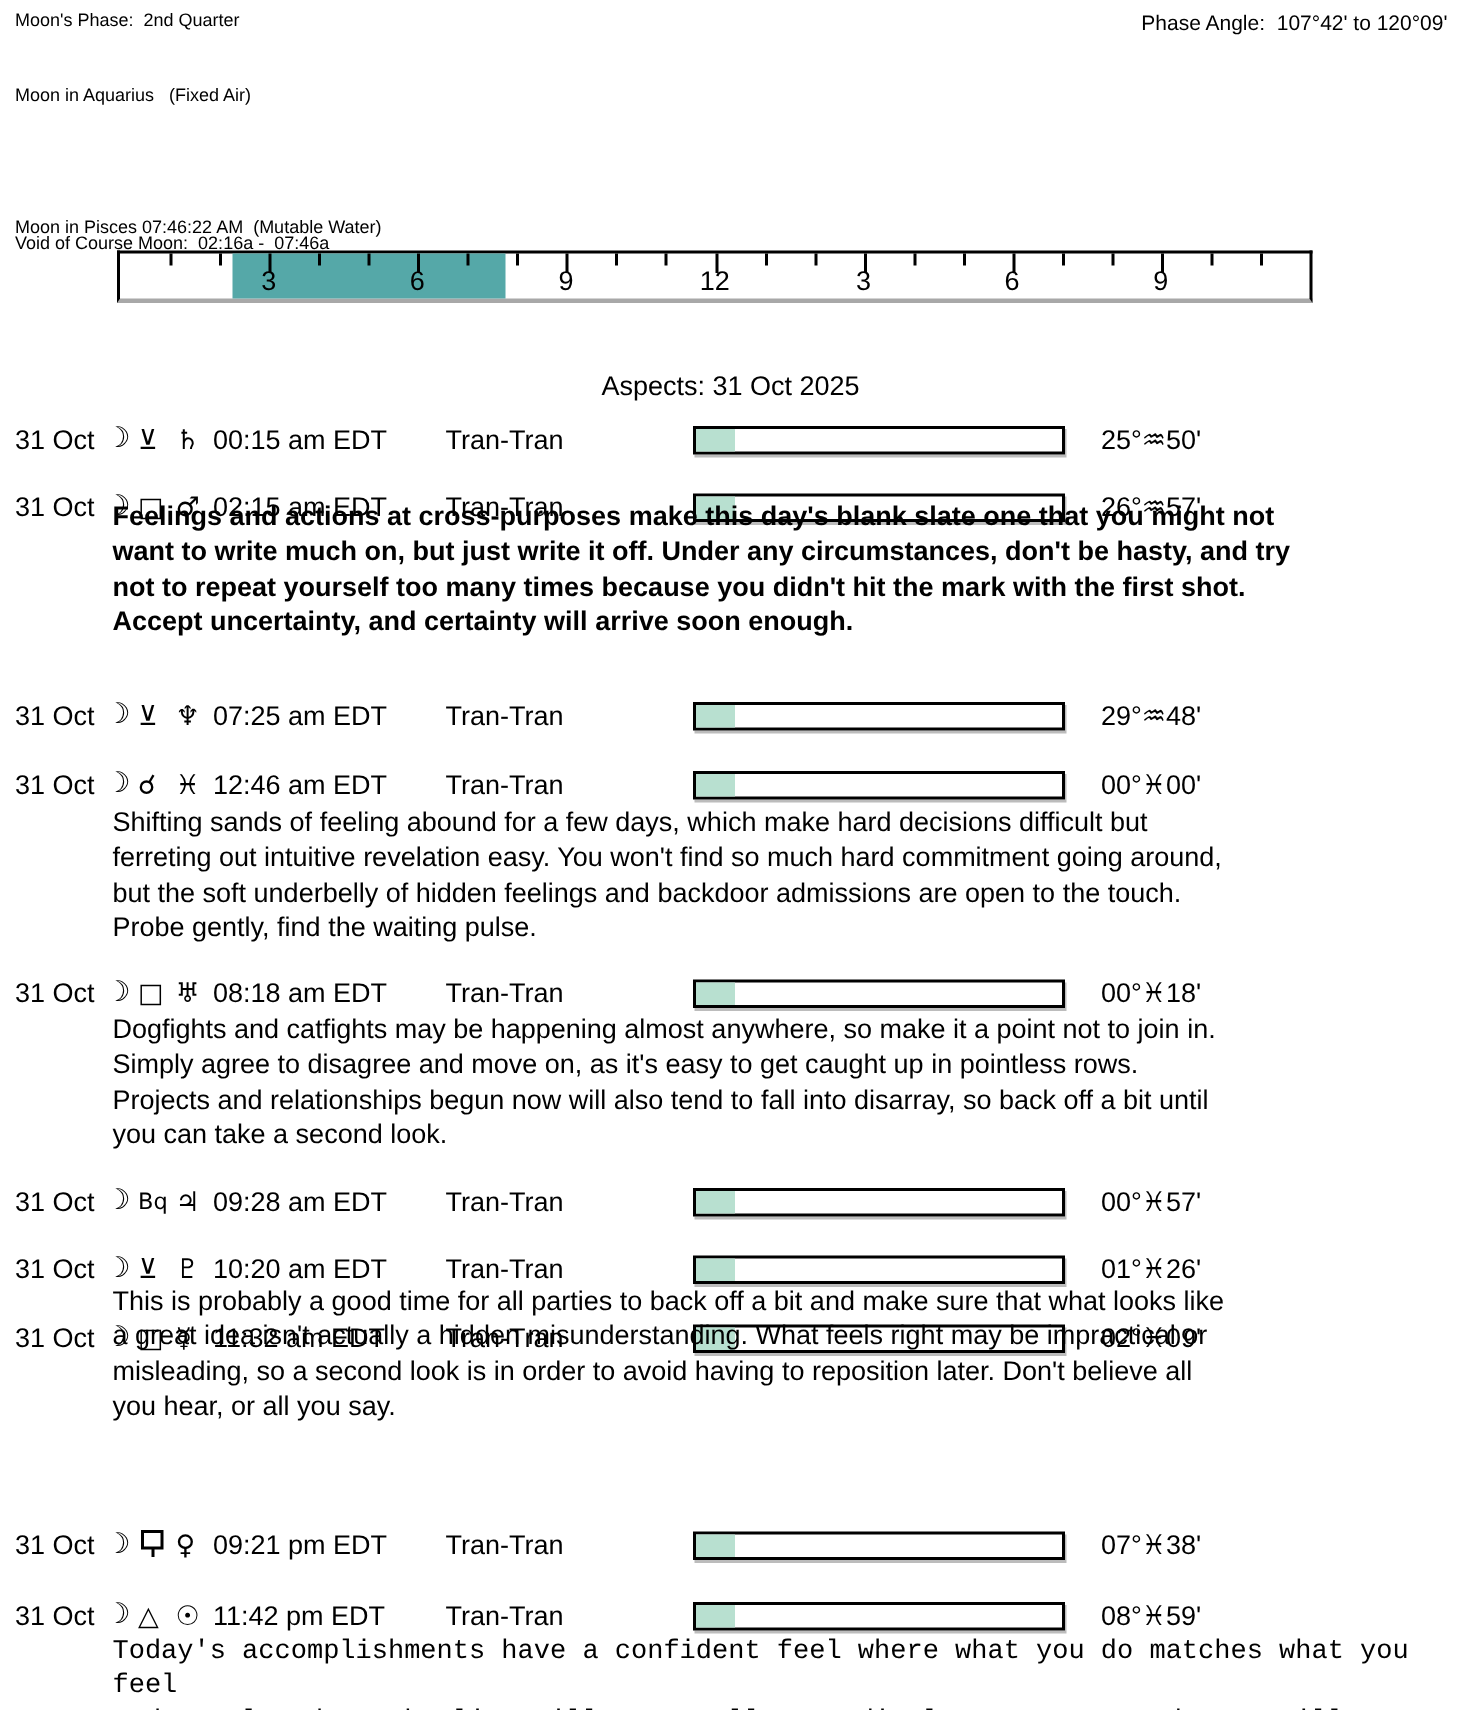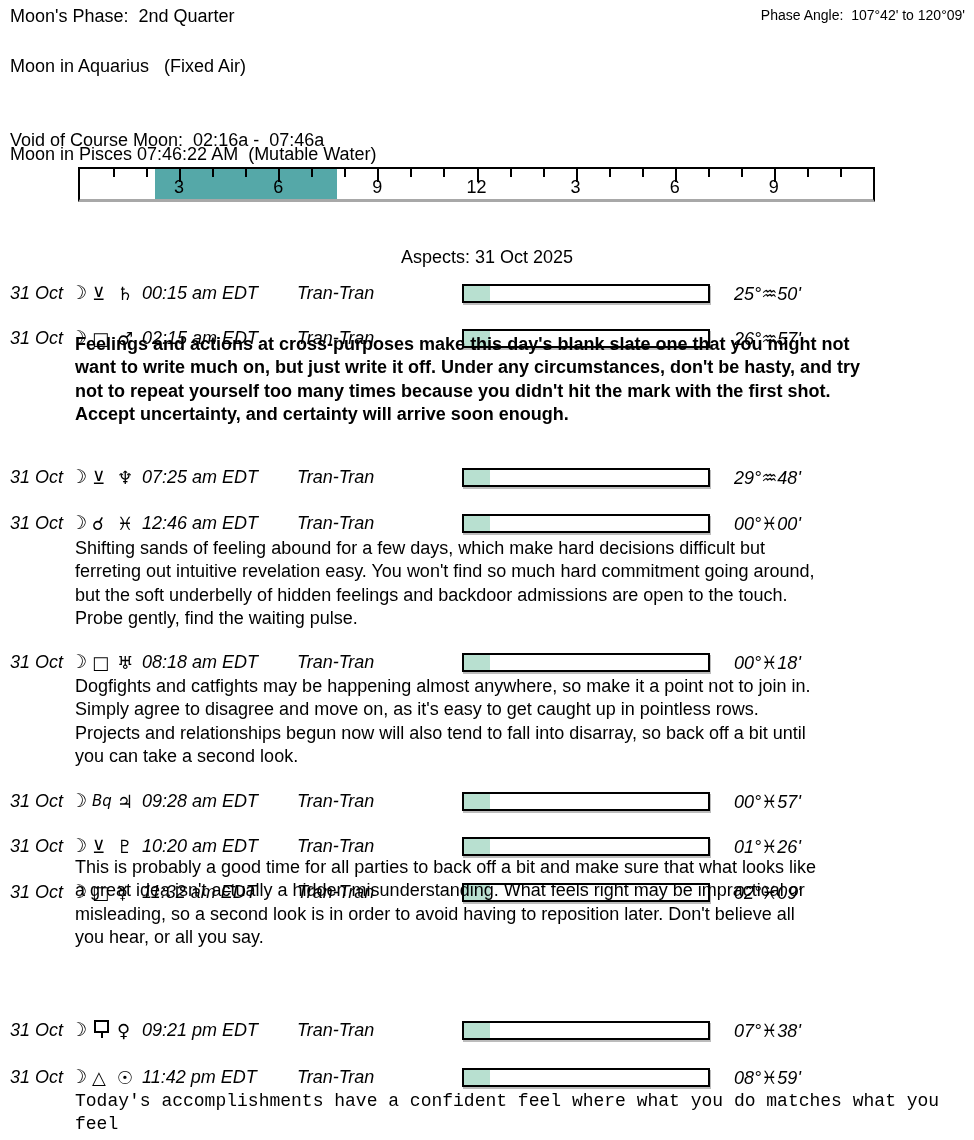--- a/index.html
+++ b/index.html
@@ -1,37 +1,37 @@
 <!DOCTYPE html>
 <html><head>
 <meta charset="utf-8">
 <style>
   html,body{margin:0;padding:0;}
   body{
     width:974px;height:1140px;position:relative;background:#fff;color:#000;
     font-family:"Liberation Sans","DejaVu Sans",sans-serif;overflow:hidden;
   }
   .abs{position:absolute;}
-  .hdr{font-size:18px;white-space:pre;}
+  .hdr{font-size:12px;white-space:pre;}
   .small{font-size:14px;white-space:pre;}
 
   
   #ruler{
     position:absolute;left:78px;top:167px;width:793px;height:30px;
     background:#fff;border:2px solid #000;border-bottom:3px solid #a8a8a8;
   }
   .voc-overlay{position:absolute;top:0;bottom:0;}
   .tick{position:absolute;top:0;width:2px;background:#000;}
   .tick.short{height:8px;}
   .tick.tall{height:13px;}
   .hour-label{position:absolute;top:8px;transform:translateX(-50%);font-size:18px;}
 
   
   #aspects-title{position:absolute;left:0;top:247px;width:974px;text-align:center;font-size:18px;}
-  .aspect-row{position:absolute;left:0;width:950px;height:24px;font-size:18px;font-style:italic;}
+  .aspect-row{position:absolute;left:0;width:950px;height:24px;font-size:18px;}
   .aspect-row span{position:absolute;top:0;white-space:pre;}
   .c-date{left:10px;}
   .c-moon{left:70px;font-family:"DejaVu Sans",sans-serif;font-size:19px;top:-2px !important;}
   .c-asp{left:92px;font-family:"DejaVu Sans",sans-serif;}
   .c-asp.txt{font-size:15px;top:1px !important;}
   .c-planet{left:117px;font-family:"DejaVu Sans",sans-serif;}
   .c-time{left:142px;}
   .c-type{left:297px;}
   .c-deg{left:734px;font-family:"Liberation Sans","DejaVu Sans",sans-serif;}
   .bar{
@@ -53,21 +53,21 @@
     white-space:pre-line;
   }
 </style>
 </head>
 <body>
 
 <div class="abs hdr" style="left:10px;top:6px;">Moon's Phase:  2nd Quarter</div>
 <div class="abs small" style="right:9px;top:7px;">Phase Angle:  107°42' to 120°09'</div>
 <div class="abs hdr" style="left:10px;top:56px;">Moon in Aquarius   (Fixed Air)</div>
 <div class="abs hdr" style="left:10px;top:97px;margin-top:47px;">Moon in Pisces 07:46:22 AM  (Mutable Water)</div>
-<div class="abs hdr" style="left:10px;top:130px;">Void of Course Moon:  02:16a -  07:46a</div>
+<div class="abs hdr" style="left:10px;top:155px;">Void of Course Moon:  02:16a -  07:46a</div>
 
 <div id="ruler">
   <div class="voc-overlay" id="voc-overlay" style="left: 9.44458%; width: 22.9167%; background: rgb(85, 168, 168);"></div>
 <div class="tick short" style="left: 4.16667%;"></div>
     <div class="tick short" style="left: 8.33333%;"></div>
     <div class="tick tall" style="left: 12.5%;"></div>
     <div class="tick short" style="left: 16.6667%;"></div>
     <div class="tick short" style="left: 20.8333%;"></div>
     <div class="tick tall" style="left: 25%;"></div>
     <div class="tick short" style="left: 29.1667%;"></div>

